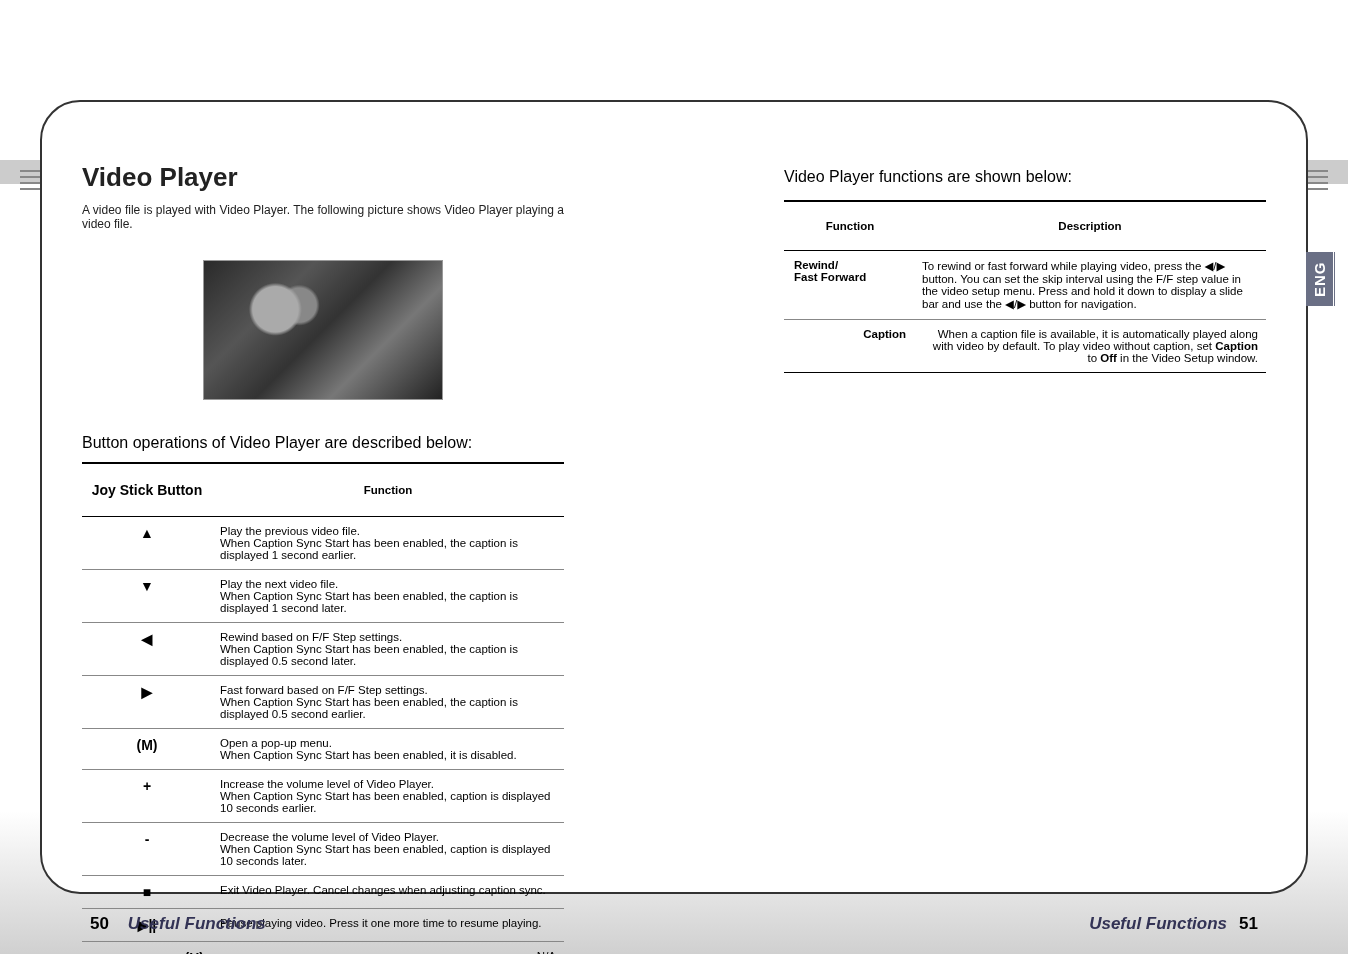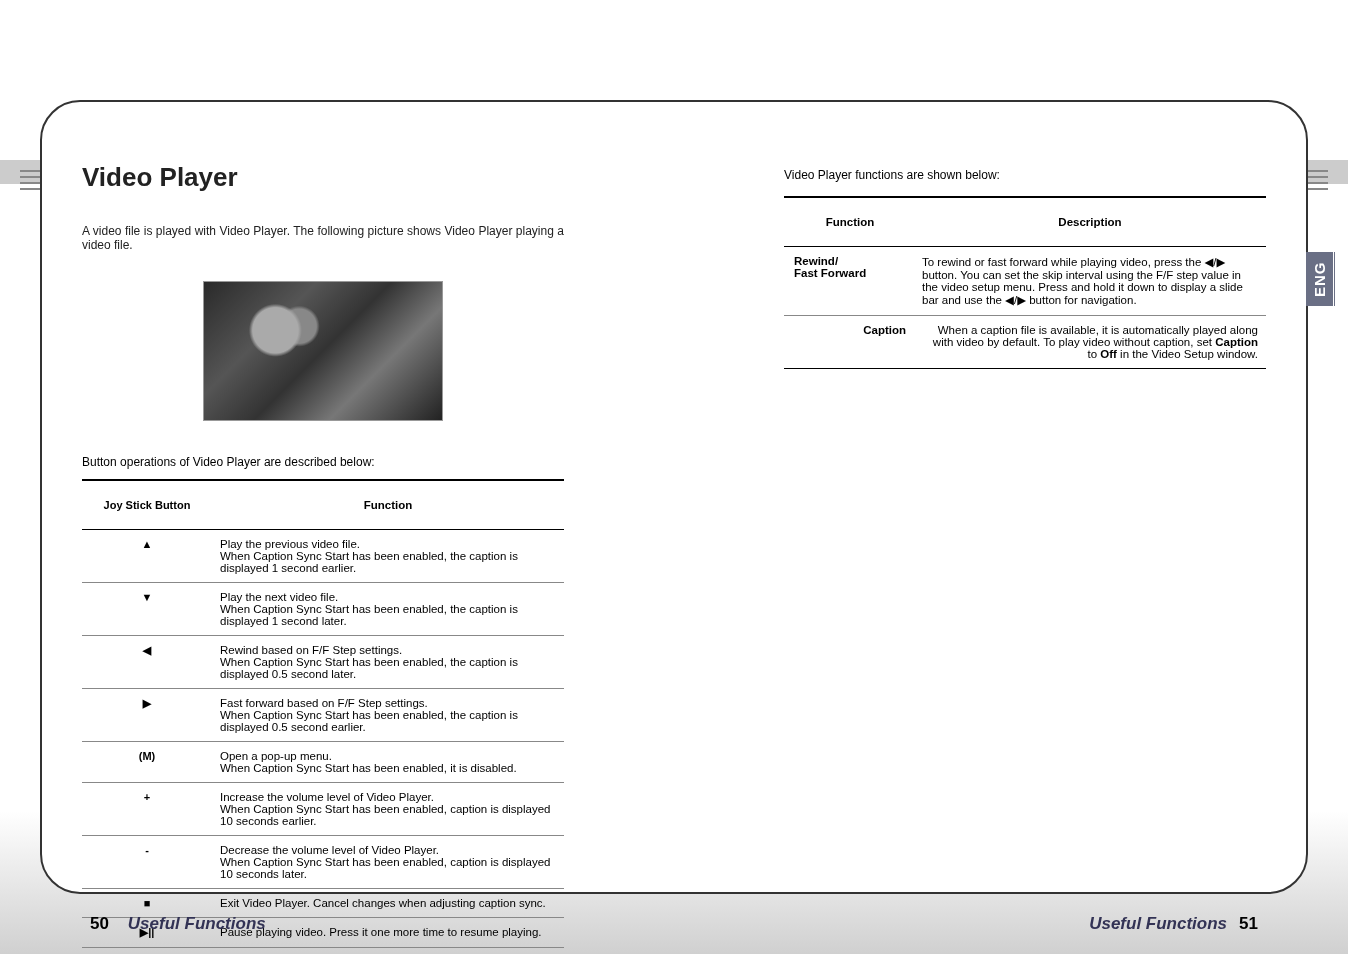--- a/index.html
+++ b/index.html
@@ -9,37 +9,37 @@
     .gray-edge-right { position: absolute; right: 0; top: 160px; width: 70px; height: 24px; background: #ccc; }
     .hamburger { position: absolute; top: 170px; width: 28px; }
     .hamburger.left { left: 20px; }
     .hamburger.right { right: 20px; }
     .hamburger span { display: block; height: 2px; background: #888; margin-bottom: 4px; }
     .content-frame { position: absolute; left: 40px; right: 40px; top: 100px; bottom: 60px; border: 2px solid #333; border-radius: 40px; background: #fff; }
     .columns { display: flex; height: 100%; padding: 60px 40px 30px 40px; gap: 220px; }
     .col { flex: 1; }
     .col-left { max-width: 490px; }
     .col-right { max-width: 490px; }
-    h1 { font-size: 26px; font-weight: bold; color: #222; margin-bottom: 31px; }
+    h1 { font-size: 26px; font-weight: bold; color: #222; margin-bottom: 10px; }
     .intro { font-size: 12px; color: #222; text-align: justify; margin-bottom: 29px; }
     .photo-wrap { text-align: center; margin-bottom: 30px; }
     .photo {
       display: inline-block; width: 240px; height: 140px;
       background:
         radial-gradient(circle at 30% 35%, #aaa 12%, transparent 14%),
         radial-gradient(circle at 40% 32%, #888 10%, transparent 12%),
         linear-gradient(135deg, #2a2a2a 0%, #555 30%, #333 50%, #777 70%, #222 100%);
       border: 1px solid #999;
     }
-    .caption { font-size: 12px; margin-bottom: 10px; }
+    .caption { font-size: 16px; margin-bottom: 10px; }
     table { width: 100%; border-collapse: collapse; font-size: 11.5px; }
     th { border-top: 2px solid #000; border-bottom: 1.5px solid #000; padding: 18px 8px; font-weight: bold; text-align: center; }
     td { border-bottom: 1px solid #888; padding: 8px 8px; vertical-align: top; }
     tbody tr:last-child td { border-bottom: 1.5px solid #000; text-align: right; }
-    .col-btn { width: 130px; text-align: center; font-weight: bold; font-size: 11px; }
+    .col-btn { width: 130px; text-align: center; font-weight: bold; font-size: 14px; }
     .col-fn { width: 130px; font-weight: bold; padding-left: 10px;}
     .lang-tab { position: absolute; right: -30px; top: 150px; width: 30px; height: 54px; background: #6a6f85; color: #fff; writing-mode: vertical-rl; text-align: center; font-size: 15px; font-weight: bold; letter-spacing: 1px; border-left: 3px double #fff; display:flex; align-items:center; justify-content:center; transform: rotate(180deg);}
     .footer { position: absolute; bottom: 20px; left: 90px; right: 90px; display: flex; justify-content: space-between; font-size: 17px; }
     .footer .pg-l { font-weight: bold; }
     .footer .sec { font-style: italic; color: #335; font-weight: bold; }
     .footer .right-side { display: flex; gap: 12px; }
   </style>
 </head>
 <body>
 

